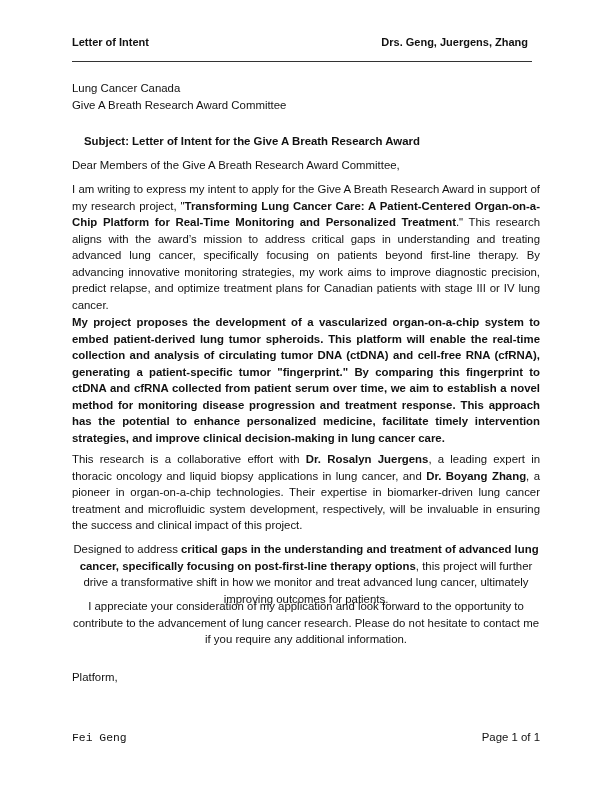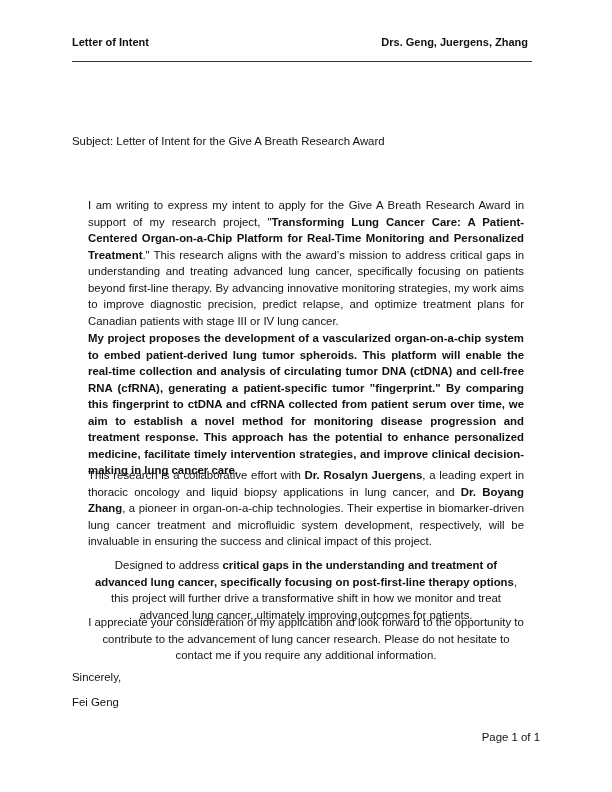--- a/index.html
+++ b/index.html
@@ -4,39 +4,44 @@
   <style>
     html, body { margin: 0; padding: 0; background: #ffffff; }
     body { width: 612px; height: 792px; position: relative; overflow: hidden;
            font-family: "Liberation Sans", sans-serif; color: #111; }
     .page { position: absolute; left: 0; top: 0; width: 612px; height: 792px; background: #fff; }
     .hdr { position: absolute; top: 36px; left: 72px; width: 468px; font-size: 11px; font-weight: bold; }
     .hdr .left { position: absolute; left: 0; top: 0; }
     .hdr .right { position: absolute; right: 12px; top: 0; }
     .rule { position: absolute; top: 61px; left: 72px; width: 460px; border-top: 1px solid #333; }
     .block { position: absolute; left: 72px; width: 468px; font-size: 11.4px; line-height: 16.5px; }
-    .p { text-align: justify; margin: 16px; }
+    .p { text-align: justify; margin: 0; }
     .nj { text-align: center; }
     b { font-weight: bold; }
     .footer { position: absolute; top: 731px; right: 72px; font-size: 11.4px; }
   </style>
 </head>
 <body>
 
 <div class="page">
 
   <div class="hdr">
     <span class="left">Letter of Intent</span>
     <span class="right">Drs. Geng, Juergens, Zhang</span>
   </div>
   <div class="rule"></div>
 
+  <div class="block" style="top:80px;">
+    <div>Lung Cancer Canada</div>
+    <div>Give A Breath Research Award Committee</div>
+  </div>
 
-  <div class="block" style="top:133px; font-weight:normal;">Subject: Letter of Intent for the Give A Breath Research Award</div>
+  <div class="block" style="top:133px; font-weight:bold;margin-left:12px;">Subject: Letter of Intent for the Give A Breath Research Award</div>
 
+  <div class="block" style="top:157px;">Dear Members of the Give A Breath Research Award Committee,</div>
 
   <div class="block" style="top:181px;">
     <p class="p"><span>I am writing to express my intent to apply for the Give A Breath Research Award in support of my research project, "</span><b>Transforming Lung Cancer Care: A Patient-Centered Organ-on-a-Chip Platform for Real-Time Monitoring and Personalized Treatment</b><span>." This research aligns with the award’s mission to address critical gaps in understanding and treating advanced lung cancer, specifically focusing on patients beyond first-line therapy. By advancing innovative monitoring strategies, my work aims to improve diagnostic precision, predict relapse, and optimize treatment plans for Canadian patients with stage III or IV lung cancer.</span></p>
   </div>
 
   <div class="block" style="top:314px;font-weight:bold;">
     <p class="p">My project proposes the development of a vascularized organ-on-a-chip system to embed patient-derived lung tumor spheroids. This platform will enable the real-time collection and analysis of circulating tumor DNA (ctDNA) and cell-free RNA (cfRNA), generating a patient-specific tumor "fingerprint." By comparing this fingerprint to ctDNA and cfRNA collected from patient serum over time, we aim to establish a novel method for monitoring disease progression and treatment response. This approach has the potential to enhance personalized medicine, facilitate timely intervention strategies, and improve clinical decision-making in lung cancer care.</p>
   </div>
 
   <div class="block" style="top:451px;">
@@ -44,17 +49,17 @@
   </div>
 
   <div class="block" style="top:541px;">
     <p class="p nj"><span>Designed to address </span><b>critical gaps in the understanding and treatment of advanced lung cancer, specifically focusing on post-first-line therapy options</b><span>, this project will further drive a transformative shift in how we monitor and treat advanced lung cancer, ultimately improving outcomes for patients.</span></p>
   </div>
 
   <div class="block" style="top:598px;">
     <p class="p nj">I appreciate your consideration of my application and look forward to the opportunity to contribute to the advancement of lung cancer research. Please do not hesitate to contact me if you require any additional information.</p>
   </div>
 
-  <div class="block" style="top:669px;">Sincerely,</div>
-  <div class="block" style="top:694px;">Fei Geng</div>
+  <div class="block" style="top:669px;">Platform,</div>
+  <div class="block" style="top:730px;font-family:Liberation Mono, monospace;">Fei Geng</div>
 
   <div class="footer">Page 1 of 1</div>
 </div>
 
 </body></html>

